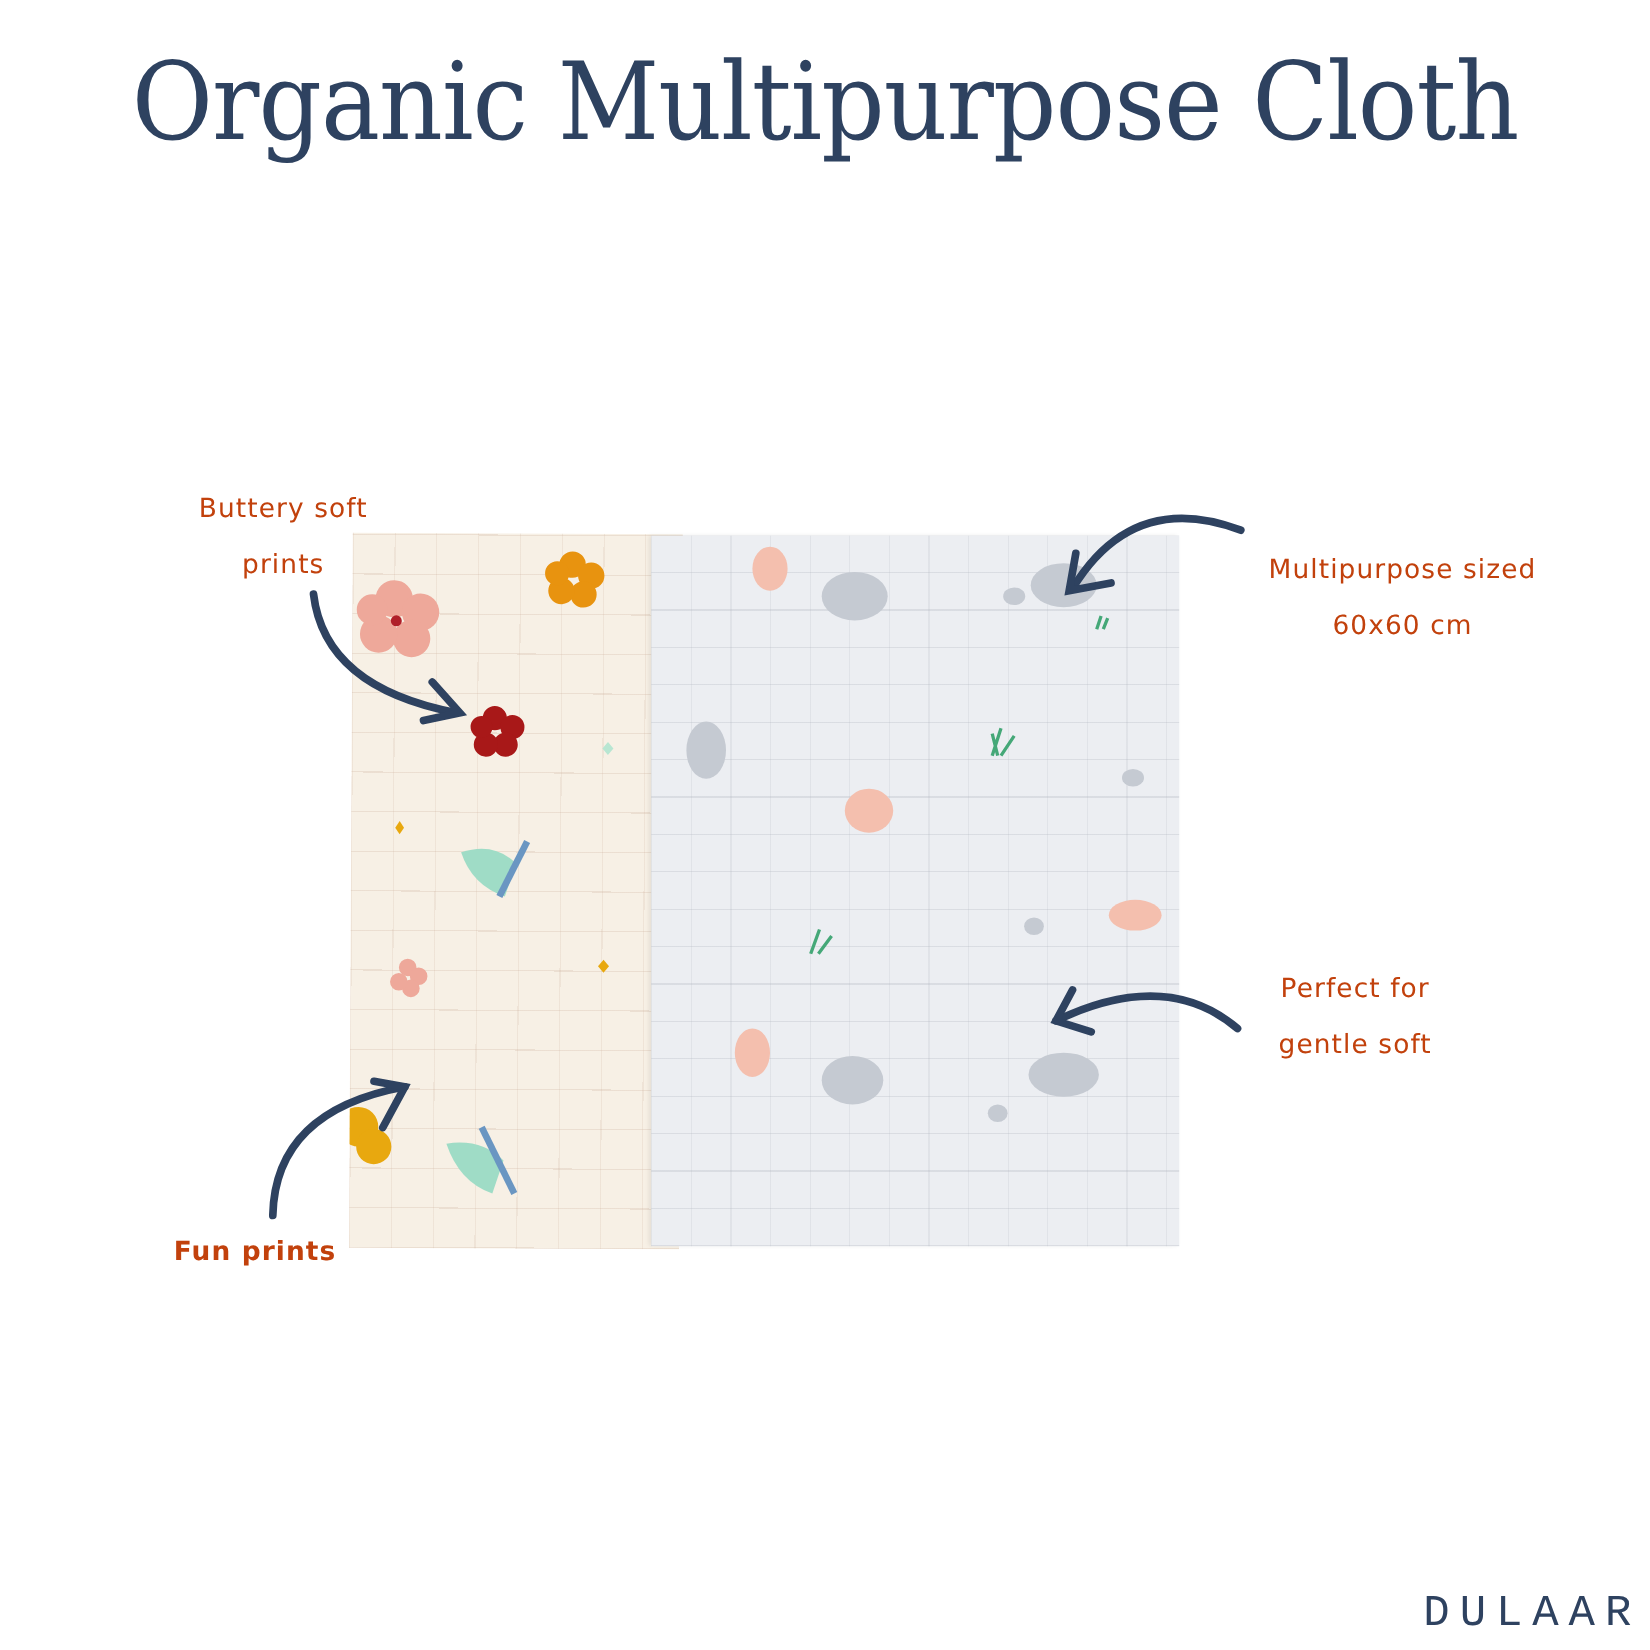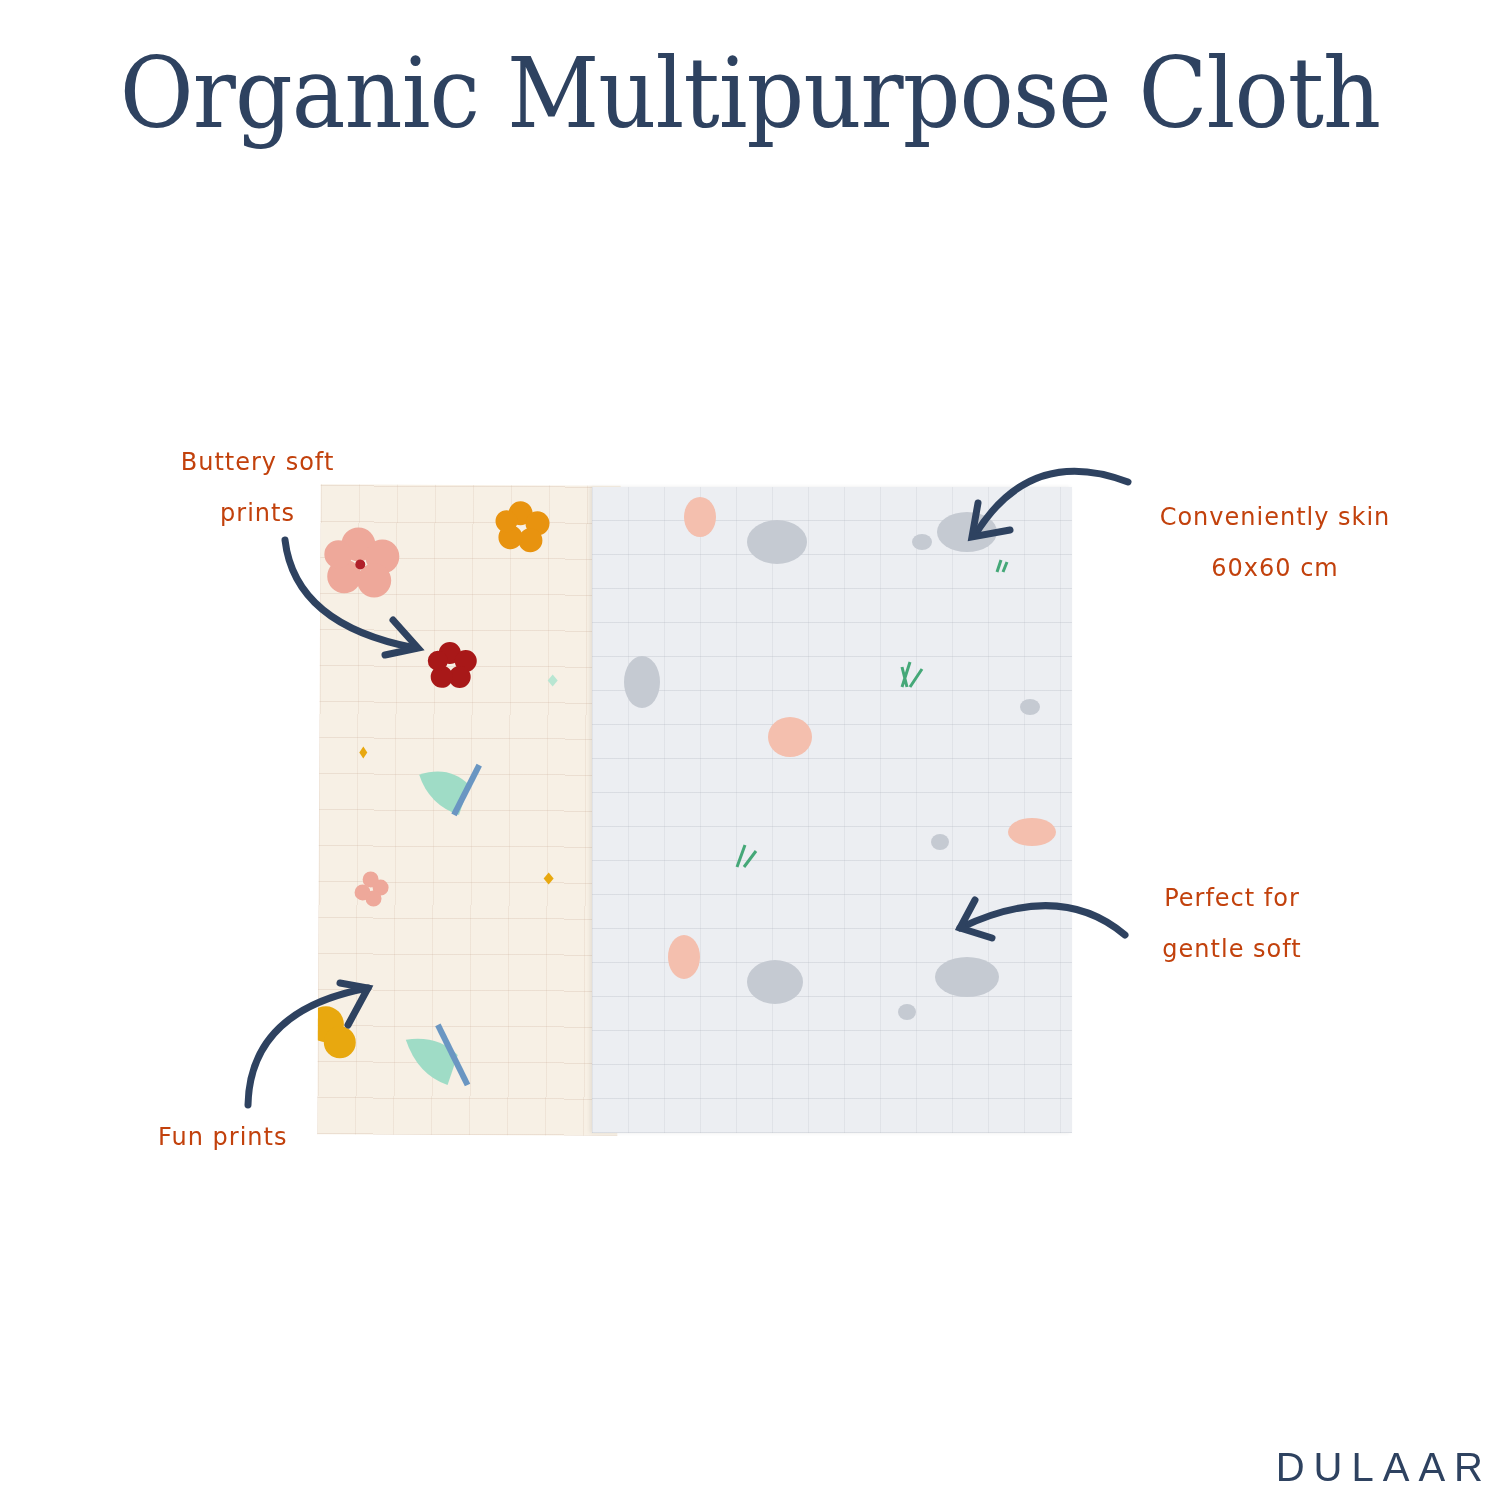--- a/index.html
+++ b/index.html
@@ -2,21 +2,21 @@
 <html><head>
 <meta charset="utf-8">
 <style>
   html, body { margin:0; padding:0; }
   body { width:1500px; height:1500px; background:#ffffff; position:relative; overflow:hidden; }
   .title { position:absolute; left:0; top:40px; width:1500px; text-align:center;
     font-family:"DejaVu Serif", "Liberation Serif", serif; font-size:98px; color:#2e4260;
     letter-spacing:-1px; transform:scaleX(0.92); transform-origin:center; line-height:1.1; }
   .label { position:absolute; font-family:"DejaVu Sans", "Liberation Sans", sans-serif;
     color:#c2410c; font-size:24px; line-height:51px; text-align:center; letter-spacing:1px; }
-  .brand { position:absolute; right:8px; bottom:10px; font-family:Liberation Sans, sans-serif;
+  .brand { position:absolute; right:8px; bottom:10px; font-family:Liberation Mono, monospace;
     color:#2e4260; font-size:40px; letter-spacing:9px;text-align:center; }
   .cloth { position:absolute; }
   .cream { left:319px; top:485px; width:300px; height:650px; background:#f7f0e5;
     background-image:
       repeating-linear-gradient(0deg, rgba(200,170,150,0.25) 0 1px, transparent 1px 36px),
       repeating-linear-gradient(90deg, rgba(200,170,150,0.18) 0 1px, transparent 1px 38px);
     transform:rotate(0.3deg); }
   .grey { left:592px; top:487px; width:480px; height:646px; background:#eceef2;
     background-image:
       repeating-linear-gradient(0deg, rgba(170,175,185,0.28) 0 1px, transparent 1px 34px),
@@ -111,24 +111,24 @@
     <path d="M248 1105 Q250 1010 368 988"></path>
     <path d="M340 983 L368 988 L348 1025"></path>
   </g>
 </svg>
 
 <div class="label" style="left:150px; top:437px; width:215px;">
   <div>Buttery soft</div>
   <div>prints</div>
 </div>
 <div class="label" style="left:1110px; top:492px; width:330px;">
-  <div>Conveniently skin</div>
+  <div>Multipurpose sized</div>
   <div>60x60 cm</div>
 </div>
 <div class="label" style="left:1132px; top:873px; width:200px;">
   <div>Perfect for</div>
   <div>gentle soft</div>
 </div>
-<div class="label" style="left:158px; top:1112px; width:175px; text-align:left;">
+<div class="label" style="left:158px; top:1112px; width:175px; text-align:left;font-weight:bold;">
   <div>Fun prints</div>
 </div>
 
 <div class="brand">DULAAR</div>
 
 </body></html>

